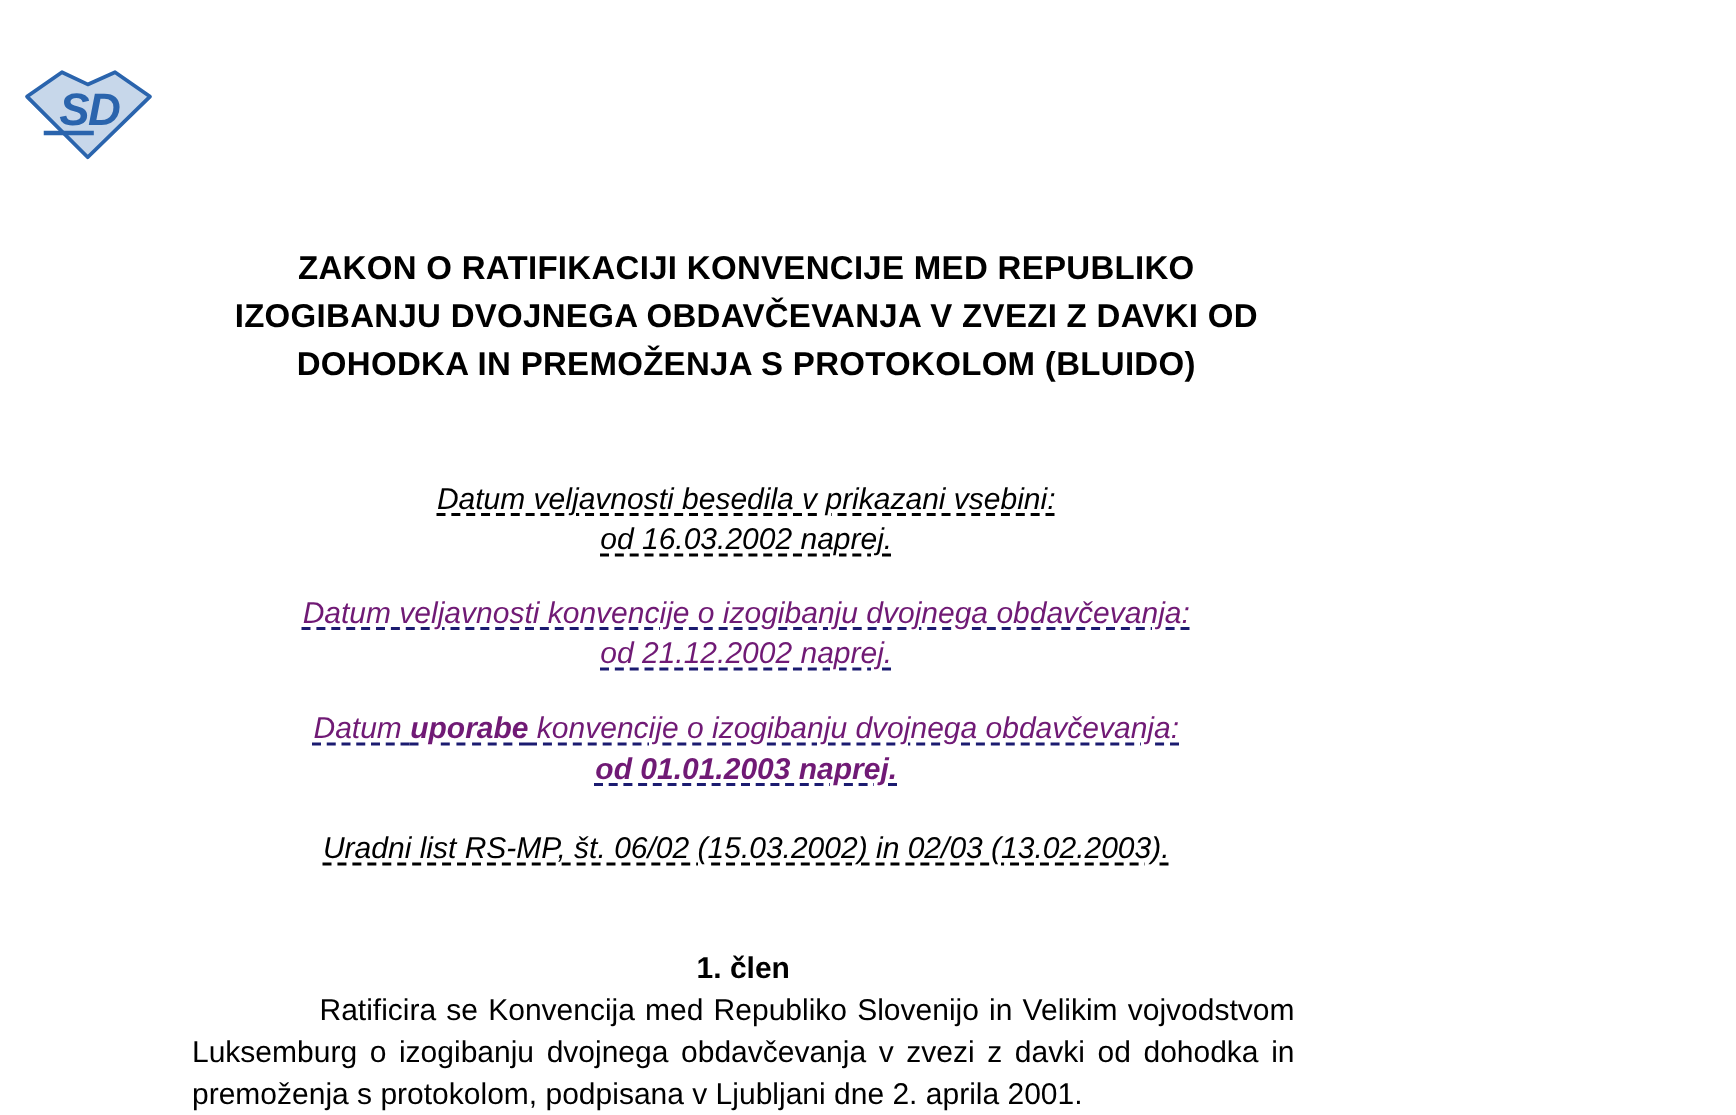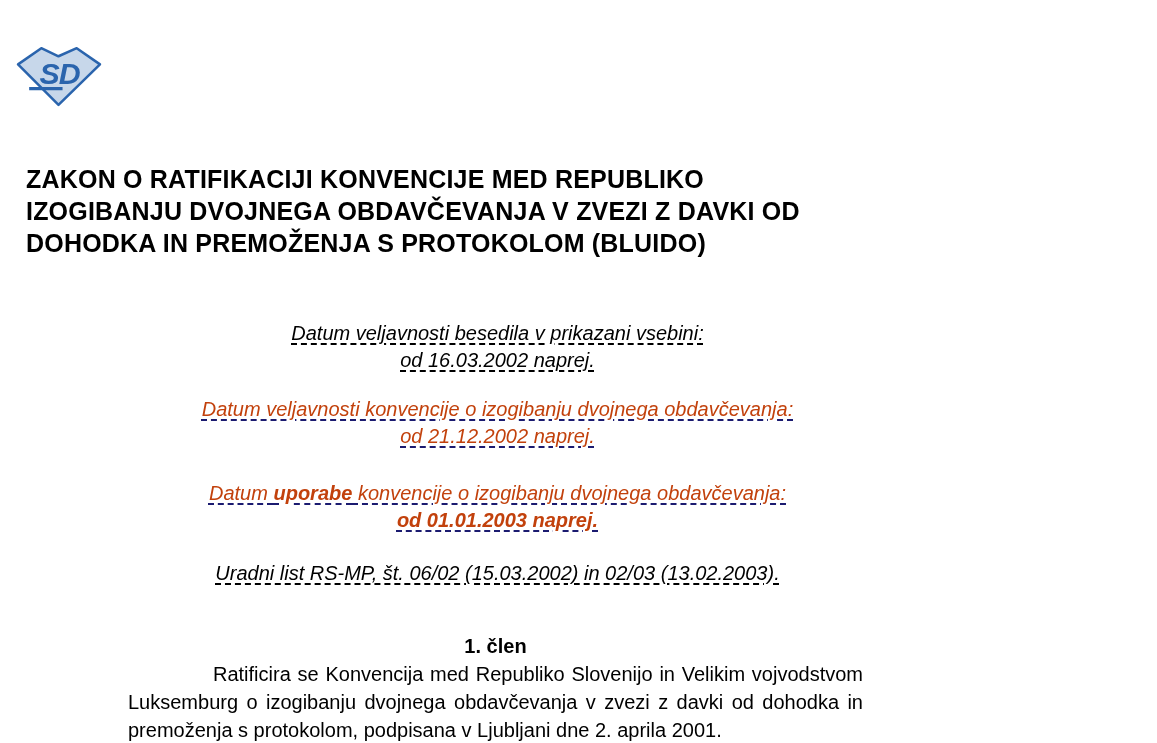--- a/index.html
+++ b/index.html
@@ -18,48 +18,48 @@
     left: 15px;
     top: 45px;
     width: 88px;
     height: 63px;
   }
   .doc-title {
     position: absolute;
     top: 163px;
     left: 26px;
     right: 0;
-    text-align: left;
+    text-align: center;
     font-weight: bold;
-    font-size: 25px;
+    font-size: 22px;
     line-height: 32px;
     letter-spacing: 0.2px;
   }
   .title-line { white-space: nowrap; }
   .notes {
     position: absolute;
     top: 320px;
     left: 26px;
     right: 0;
     text-align: center;
     font-size: 20px;
     line-height: 27px;
   }
   .note-block { }
   .note-gap-a { margin-top: 22px; }
-  .note-gap-b { margin-top: 30px; }
+  .note-gap-b { margin-top: 23px; }
   .note-gap-c { margin-top: 26px; }
   .note-row { white-space: nowrap; font-style: italic; }
   .u-dash {
     text-decoration: underline;
     text-decoration-style: dashed;
     text-decoration-thickness: 1.5px;
     text-underline-offset: 3px;
   }
-  .navy { color: #c2410c; text-decoration-color: #1b1b70; }
+  .navy { color: #701a75; text-decoration-color: #1b1b70; }
   .bold { font-weight: bold; }
   .article-heading {
     position: absolute;
     top: 633px;
     left: 26px;
     right: 4px;
     text-align: center;
     font-size: 20px;
     font-weight: bold;
     line-height: 27px;

